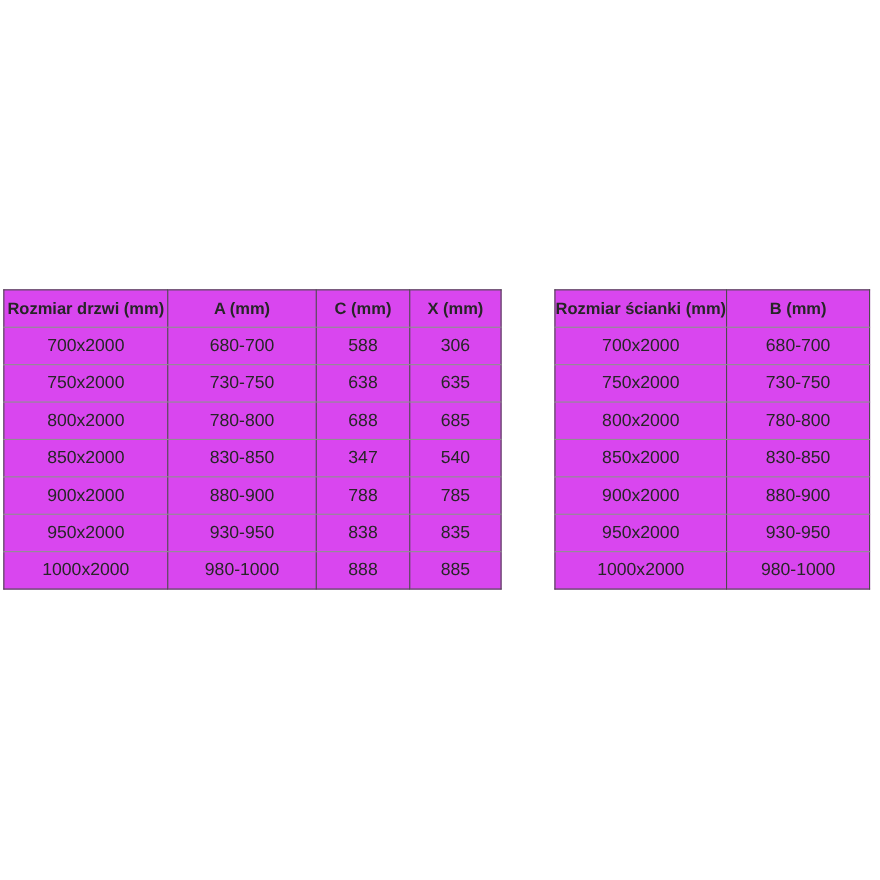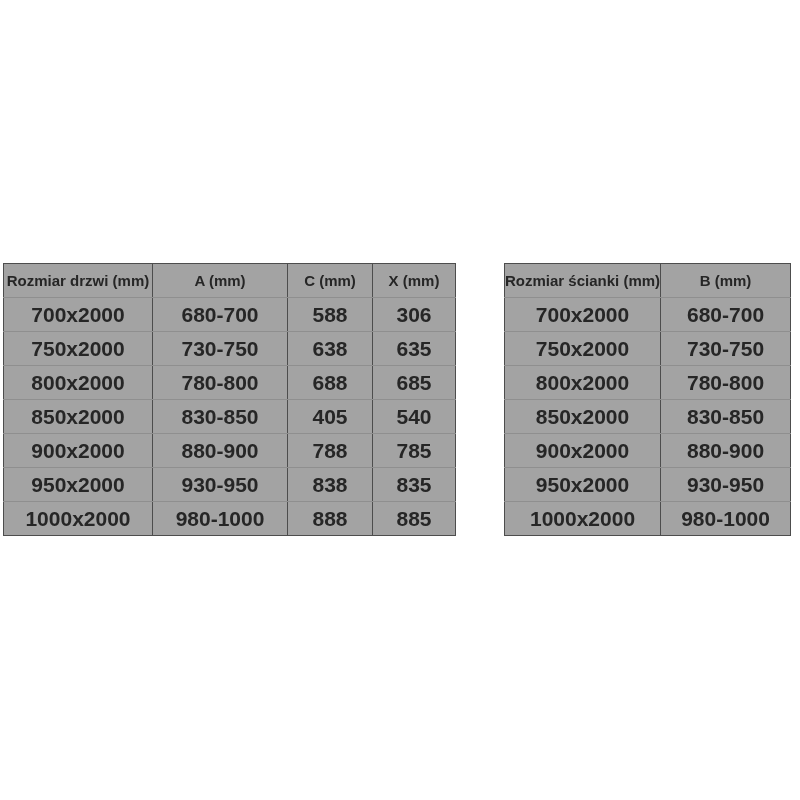--- a/index.html
+++ b/index.html
@@ -11,21 +11,21 @@
     width: 800px;
     height: 800px;
     position: relative;
     font-family: "Liberation Sans", sans-serif;
     color: #262626;
   }
   .spec-table {
     position: absolute;
     border-collapse: collapse;
     table-layout: fixed;
-    background: #a3a3a3;
+    background: #d946ef;
   }
   .spec-table th,
   .spec-table td {
     border-left: 1px solid #4d4d4d;
     border-right: 1px solid #4d4d4d;
     border-top: 1px solid #8f8f8f;
     border-bottom: 1px solid #8f8f8f;
     text-align: center;
     vertical-align: middle;
     padding: 0;
@@ -35,22 +35,22 @@
   }
   .spec-table thead th {
     border-top-color: #4d4d4d;
     font-weight: bold;
     font-size: 15px;
   }
   .spec-table tbody tr:last-child td {
     border-bottom-color: #4d4d4d;
   }
   .spec-table td {
-    font-size: 21px;
-    font-weight: bold;
+    font-size: 16px;
+    font-weight: normal;
   }
   #doors-table { left: 3px;  top: 263px; }
   #walls-table { left: 504px; top: 263px; }
 
   #doors-table col:nth-child(1) { width: 149px; }
   #doors-table col:nth-child(2) { width: 135px; }
   #doors-table col:nth-child(3) { width: 85px; }
   #doors-table col:nth-child(4) { width: 83px; }
 
   #walls-table col:nth-child(1) { width: 152px; }
@@ -91,21 +91,21 @@
         </tr>
         <tr>
           <td>800x2000</td>
           <td>780-800</td>
           <td>688</td>
           <td>685</td>
         </tr>
         <tr>
           <td>850x2000</td>
           <td>830-850</td>
-          <td>405</td>
+          <td>347</td>
           <td>540</td>
         </tr>
         <tr>
           <td>900x2000</td>
           <td>880-900</td>
           <td>788</td>
           <td>785</td>
         </tr>
         <tr>
           <td>950x2000</td>

